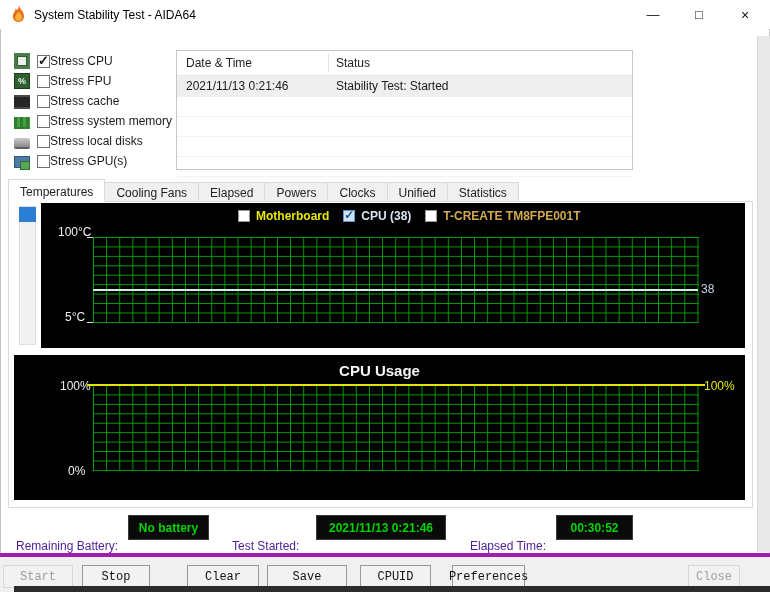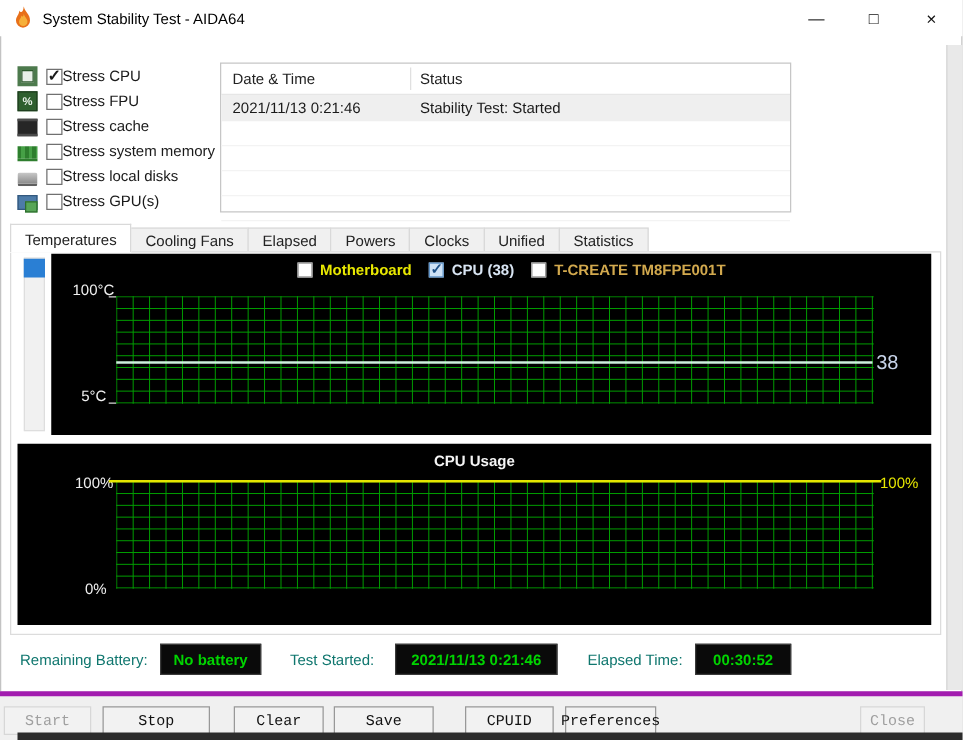--- a/index.html
+++ b/index.html
@@ -74,43 +74,43 @@
 
   
   .temp-panel{left:41px;top:203px;width:704px;height:145px;}
   .legend{position:absolute;left:197px;top:6px;display:flex;align-items:center;}
   .lcb{width:12px;height:12px;background:#fff;border:1px solid #9a9a9a;box-sizing:border-box;position:relative;}
   .lcb.checked{background:#cde1f5;border-color:#5f94c9;}
   .lcb.checked .chk{position:absolute;left:0px;top:-3px;font-size:12px;font-weight:bold;color:#1c4f86;}
   .legend .llab{margin-left:6px;margin-right:14px;font-weight:bold;font-size:12px;white-space:nowrap;}
   .lab-mb{color:#e8e800;} .lab-cpu{color:#d8e4f2;} .lab-tcreate{color:#d2a94e;}
   .temp-line{position:absolute;left:52px;top:86px;width:605px;height:2px;background:#cdeedd;}
-  .temp-val{position:absolute;left:660px;top:79px;color:#c7d3e8;font-size:16px;}
+  .temp-val{position:absolute;left:660px;top:79px;color:#c7d3e8;font-size:12px;}
 
   
   .cpu-panel{left:14px;top:355px;width:731px;height:145px;}
-  .cpu-title{position:absolute;left:0;top:7px;width:100%;text-align:center;color:#f5f5f5;font-weight:bold;font-size:12px;}
+  .cpu-title{position:absolute;left:0;top:7px;width:100%;text-align:center;color:#f5f5f5;font-weight:bold;font-size:15px;}
   .cpu-line{position:absolute;left:73px;top:29px;width:618px;height:2px;background:#e6e600;}
   .lab-yellow{color:#e8e800 !important;}
 
   
   .rstrip{left:757px;top:36px;width:13px;height:516px;background:#e9e9e9;border-left:1px solid #d6d6d6;box-sizing:border-box;}
 
   
-  .stat-lab{top:521px;color:#0f766e;}
+  .stat-lab{top:539px;color:#4c1d95;}
   .stat-box{top:515px;height:25px;background:#0a0a0a;border:1px solid #3a3a3a;box-sizing:border-box;
             display:flex;align-items:center;justify-content:center;color:#00d400;font-weight:bold;font-size:12px;}
 
   
   .btnbar{left:0;top:553px;width:770px;height:39px;background:#f0f0f0;border-top:4px solid #a21caf;box-sizing:border-box;font-family:Liberation Mono, monospace;}
   .btn{position:absolute;top:8px;height:23px;background:#f2f2f2;border:1px solid #989898;box-sizing:border-box;
        display:flex;align-items:center;justify-content:center;font-size:12px;color:#111;}
   .btn.disabled{border-color:#d7d7d7;color:#9f9f9f;}
-  .b-start{left:3px;width:70px;} .b-stop{left:82px;width:86px;} .b-clear{left:187px;width:72px;}
-  .b-save{left:267px;width:80px;} .b-cpuid{left:372px;width:71px;} .b-prefs{left:452px;width:73px;}
+  .b-start{left:3px;width:70px;} .b-stop{left:82px;width:68px;} .b-clear{left:187px;width:72px;}
+  .b-save{left:267px;width:80px;} .b-cpuid{left:360px;width:71px;} .b-prefs{left:452px;width:73px;}
   .b-close{left:688px;width:52px;}
 
   .bottom-strip{left:14px;top:586px;width:756px;height:6px;background:#2c2c2c;}
 </style>
 </head>
 <body>
 
 <div class="abs titlebar">
   <svg class="abs flame" viewBox="0 0 17 19">
     <path d="M9 0 C10 5 14 6 14 11.5 A5.6 5.6 0 0 1 2.8 11.5 C2.8 8 5.4 7 5.4 3.4 C6.6 5.6 8.6 5.2 9 0 Z" fill="#e8701a"></path>

